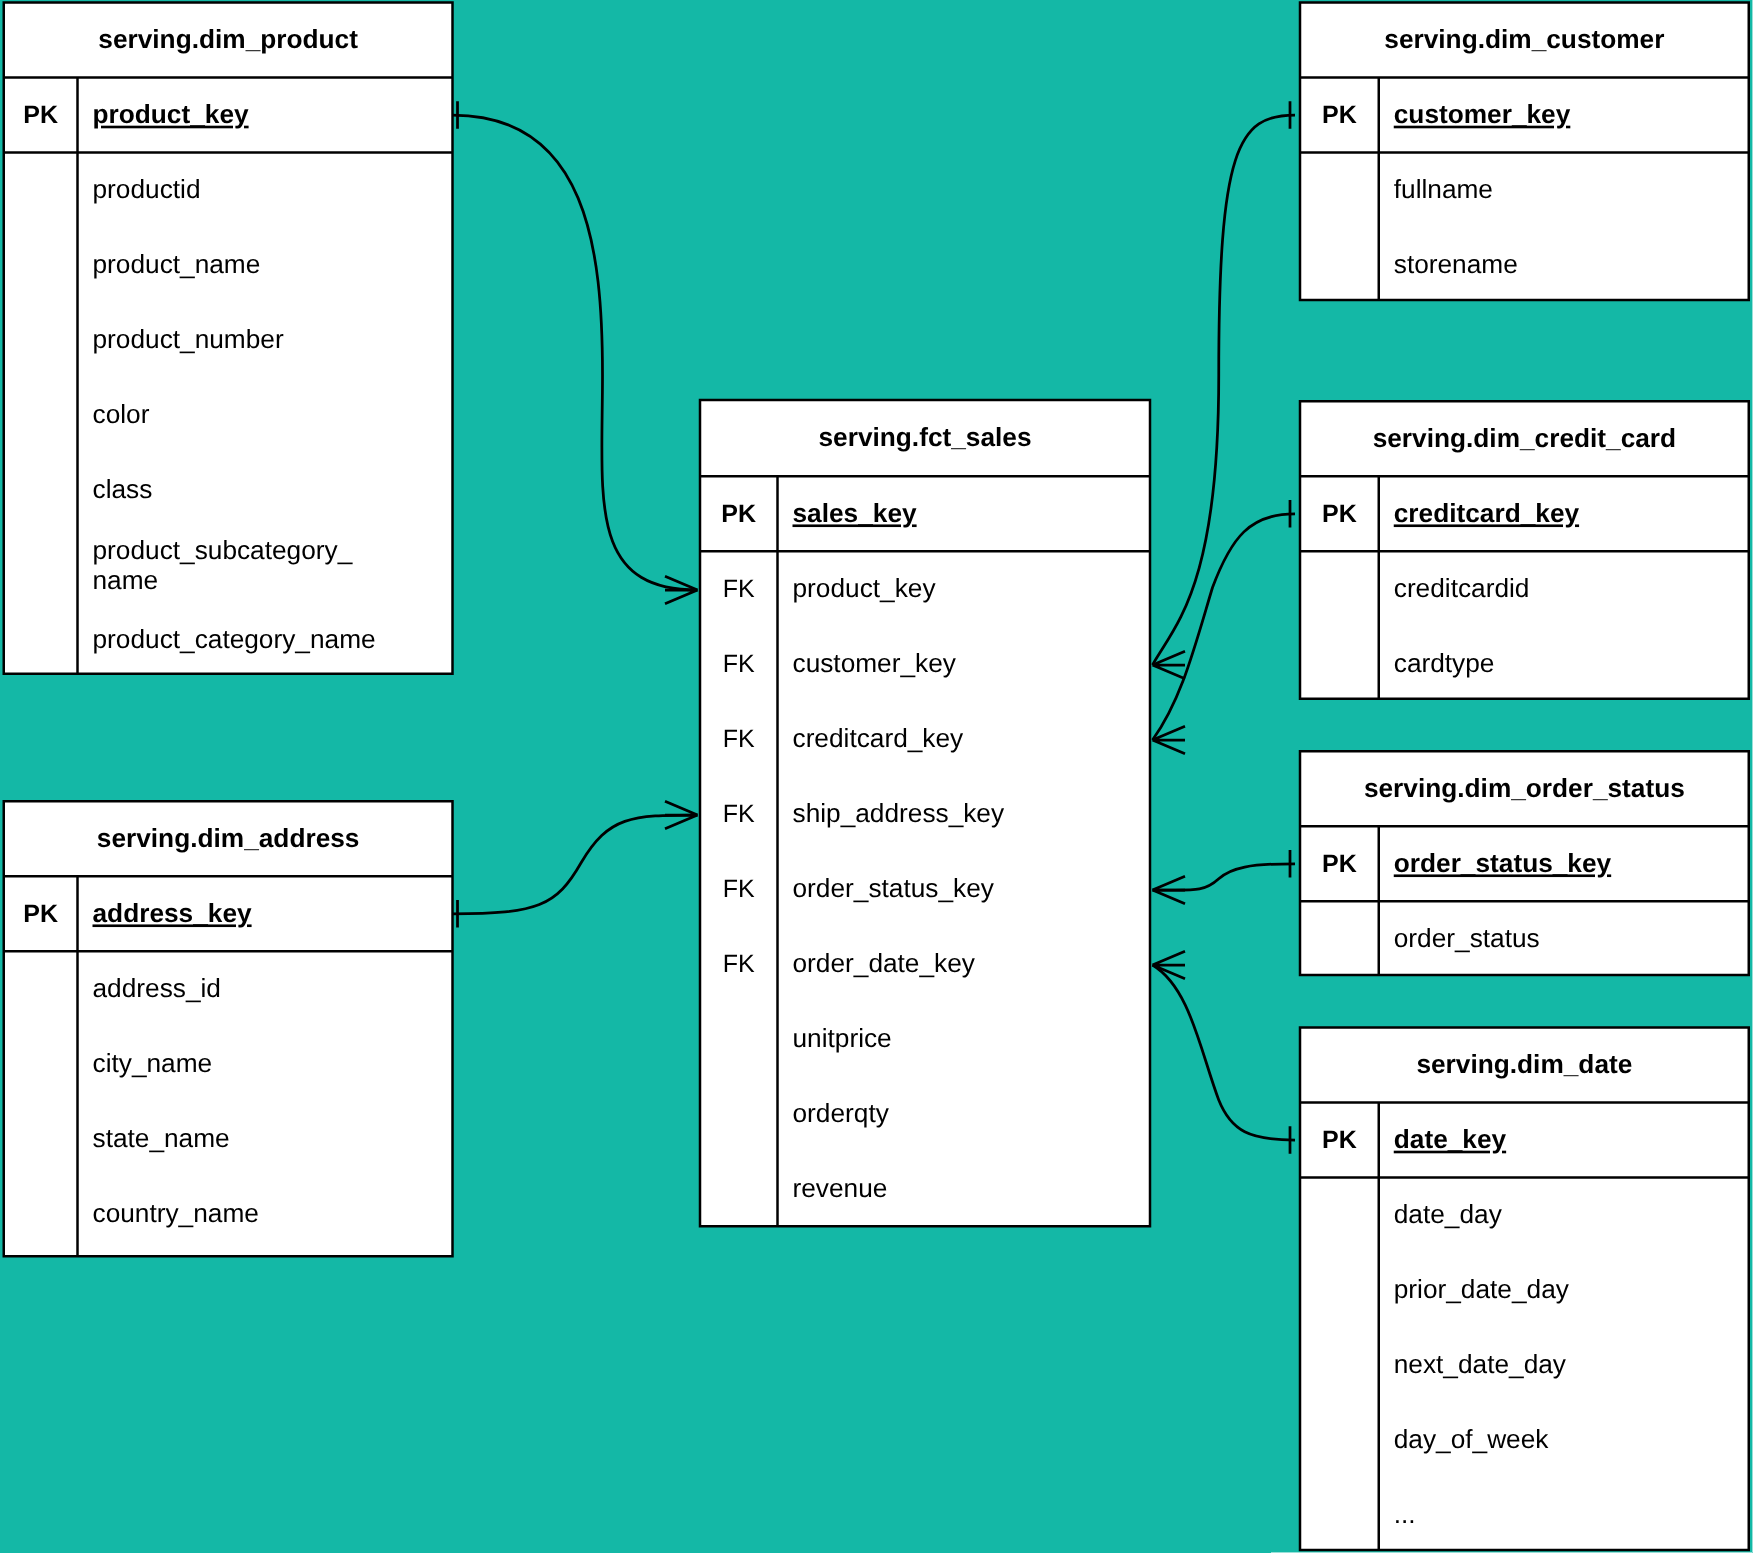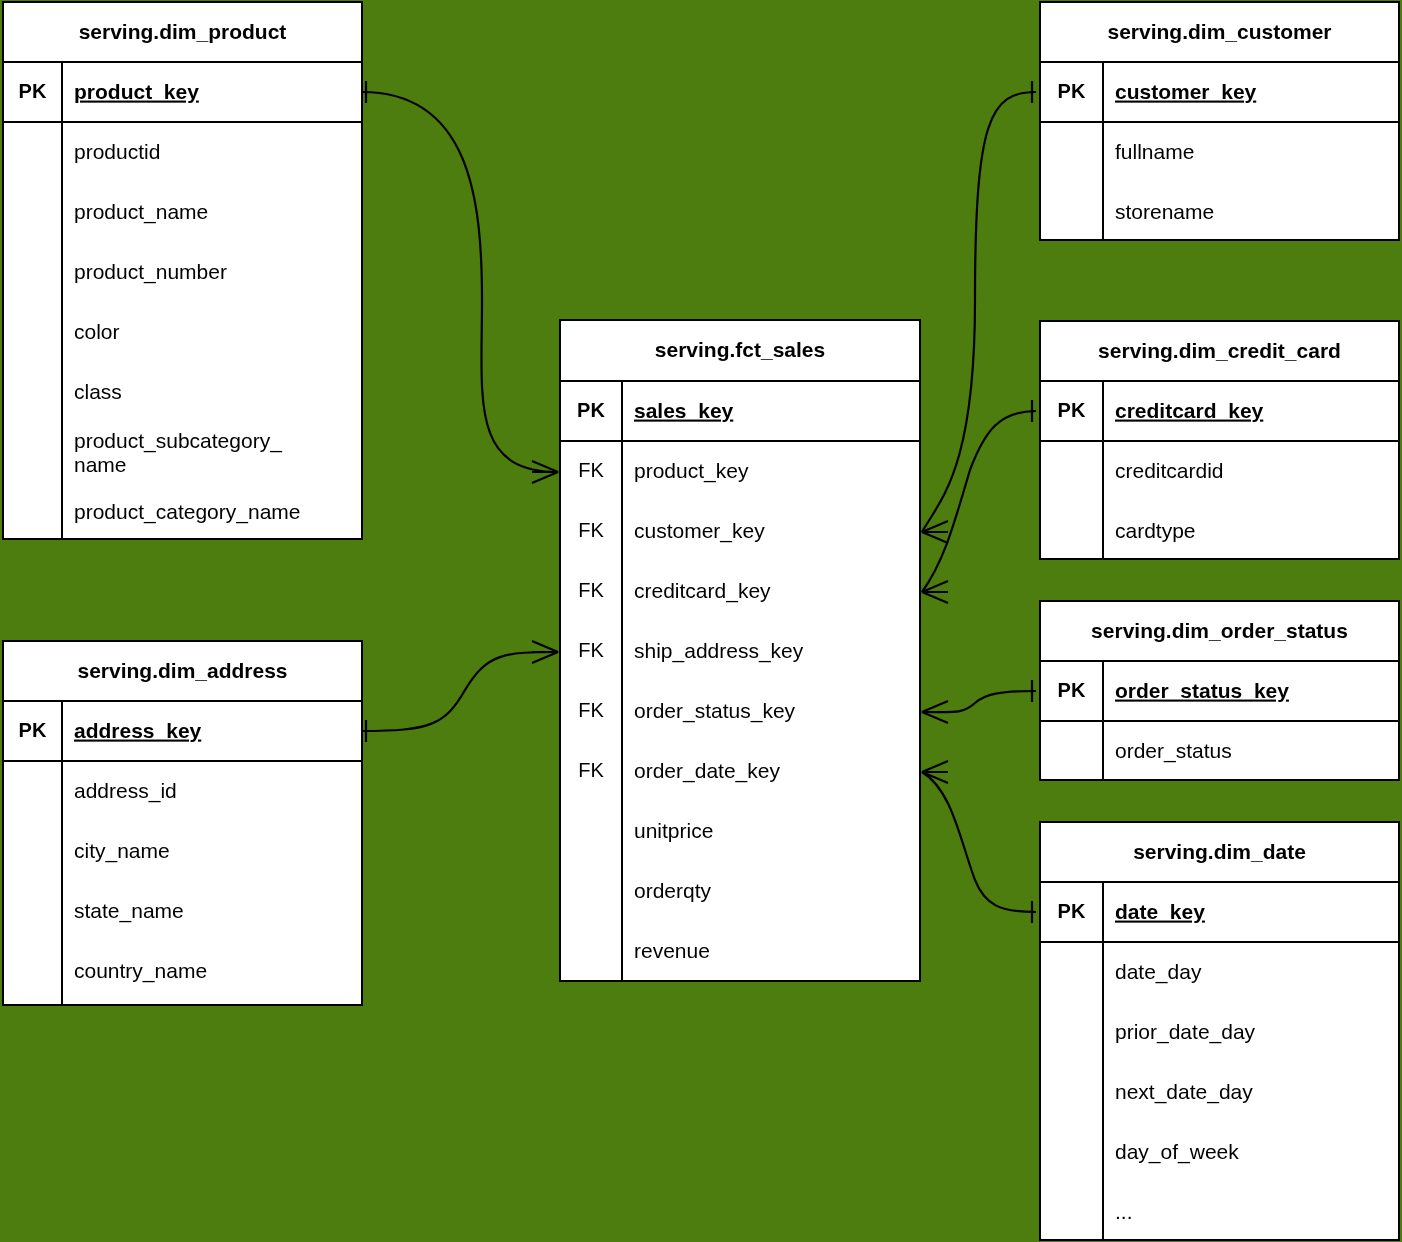--- a/index.html
+++ b/index.html
@@ -4,21 +4,21 @@
 <style>
   html, body {
     margin: 0;
     padding: 0;
     background: #ffffff;
   }
   #diagram-root {
     position: relative;
     width: 1402px;
     height: 1242px;
-    background: #4d7c0f;
+    background: #14b8a6;
     font-family: "Liberation Sans", sans-serif;
     overflow: hidden;
   }
   svg.er-canvas {
     position: absolute;
     top: 0;
     left: 0;
     width: 1402px;
     height: 1242px;
   }

